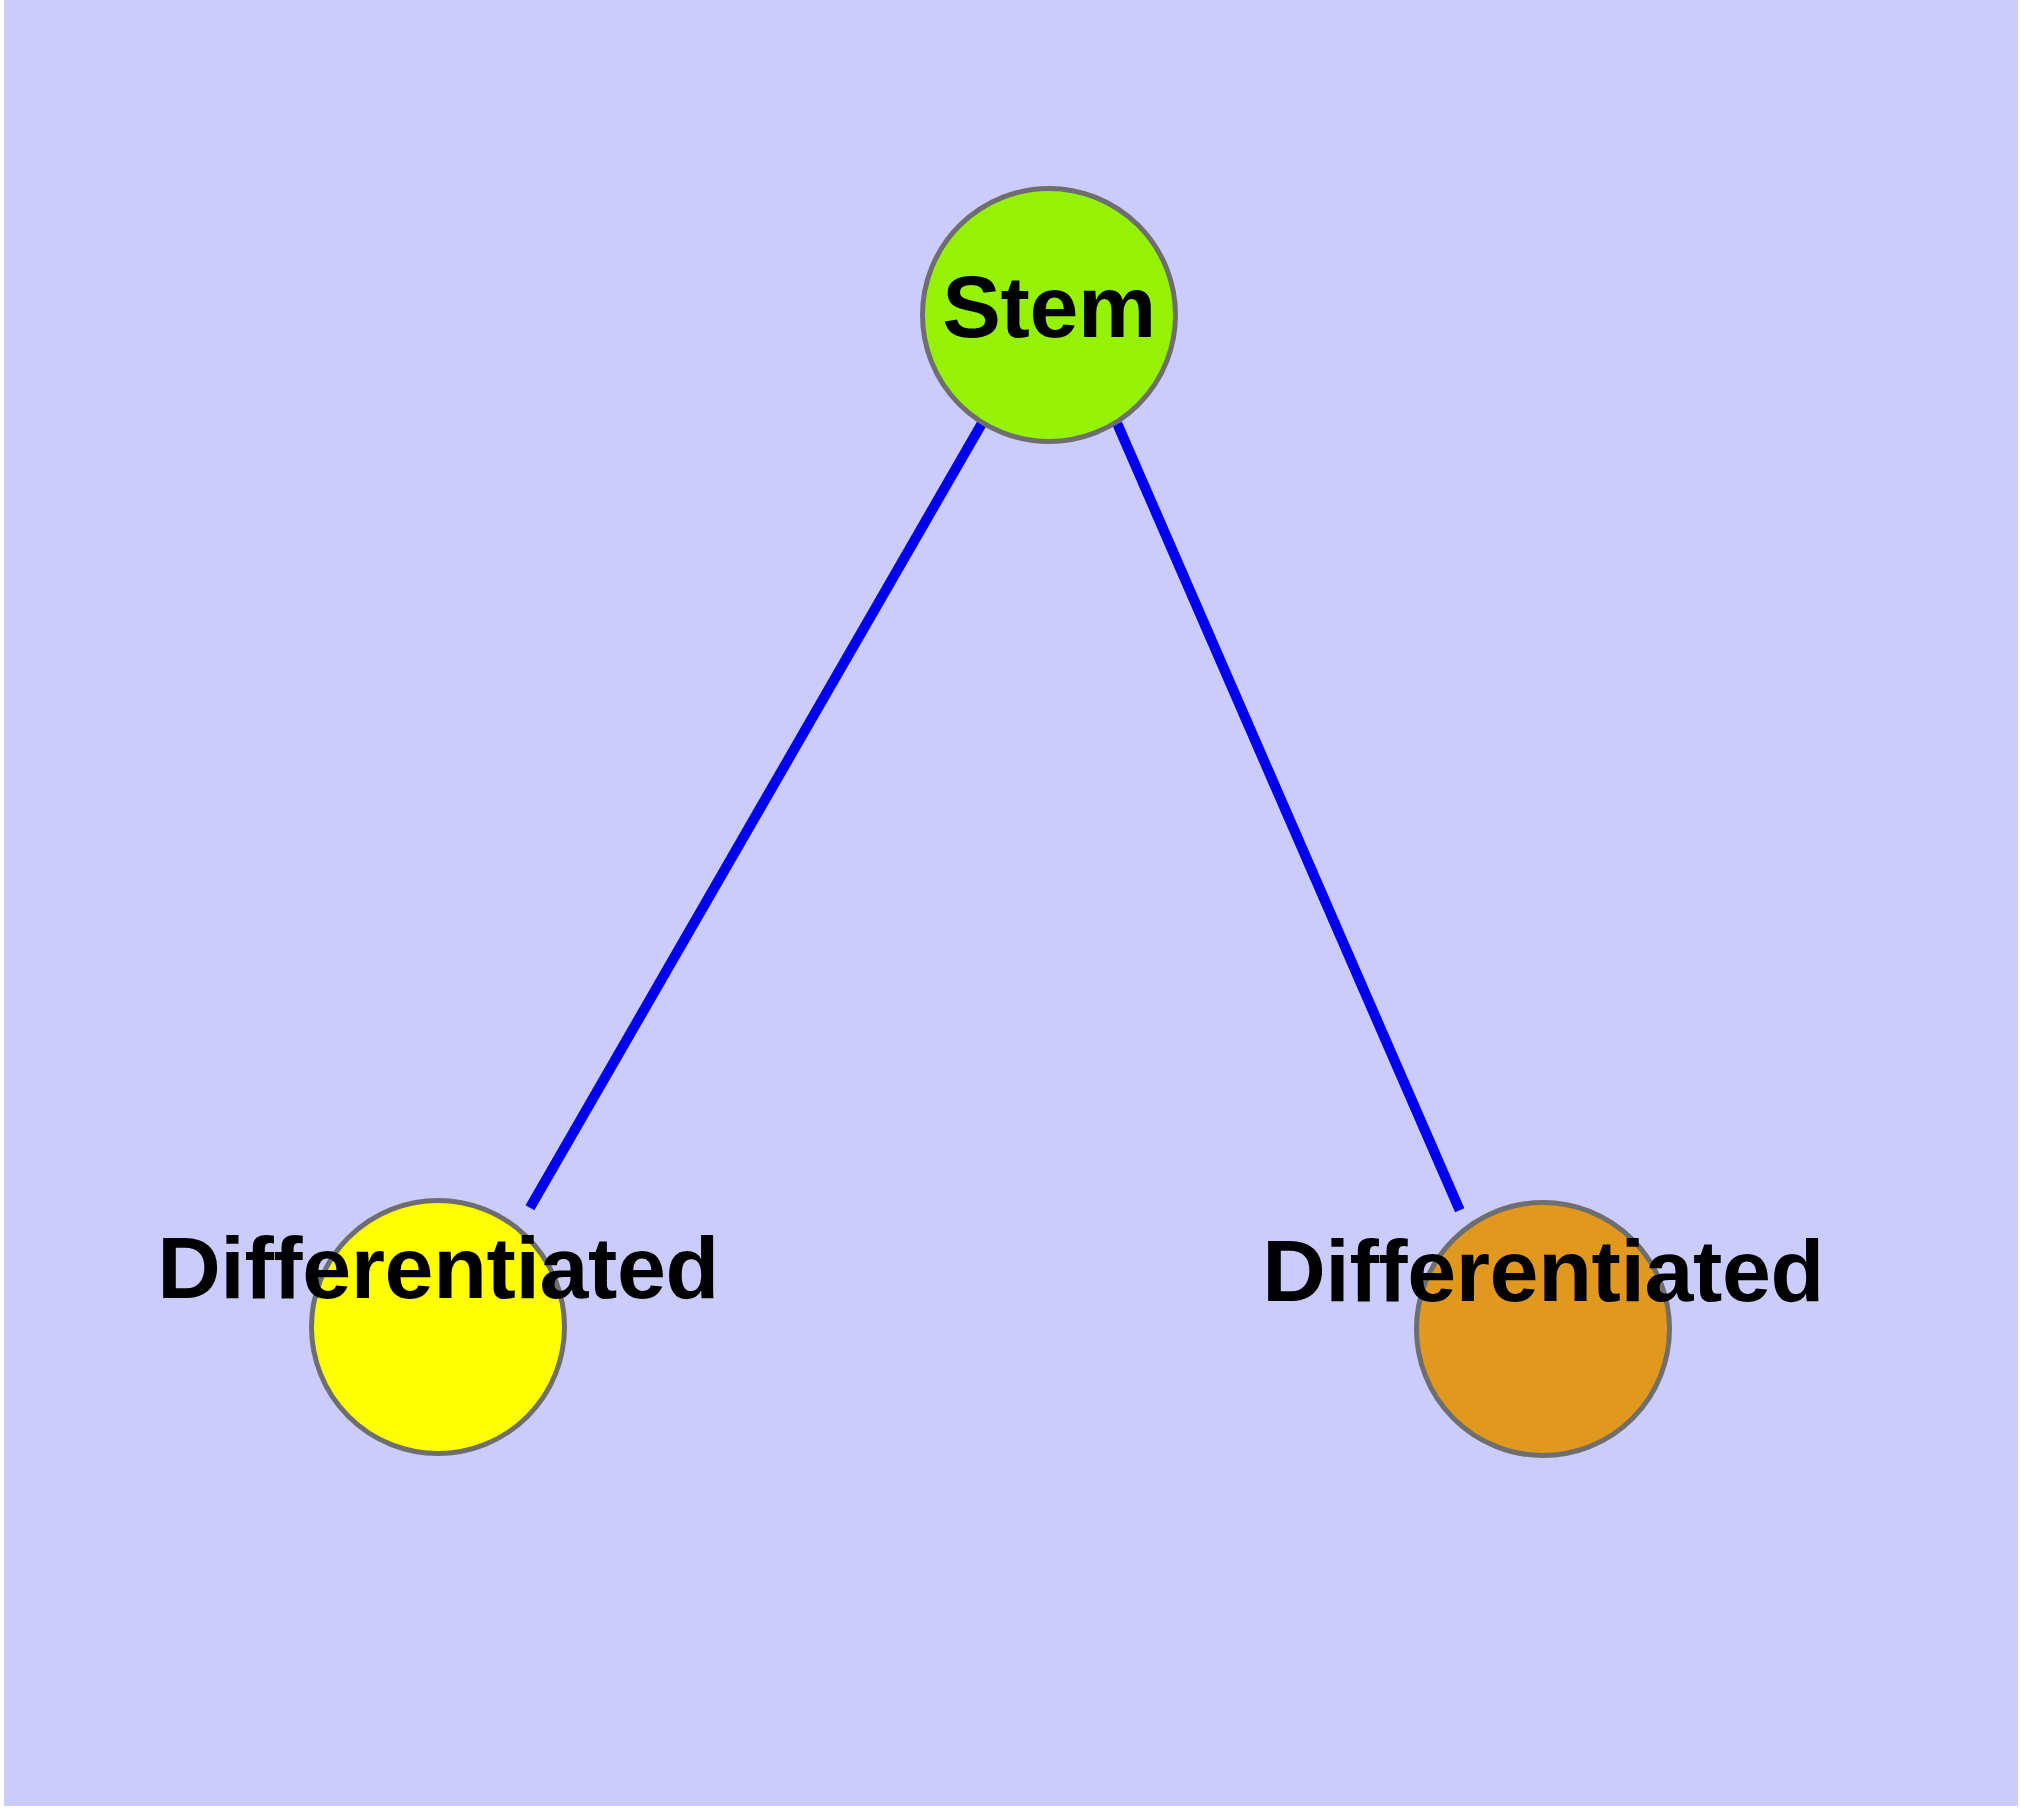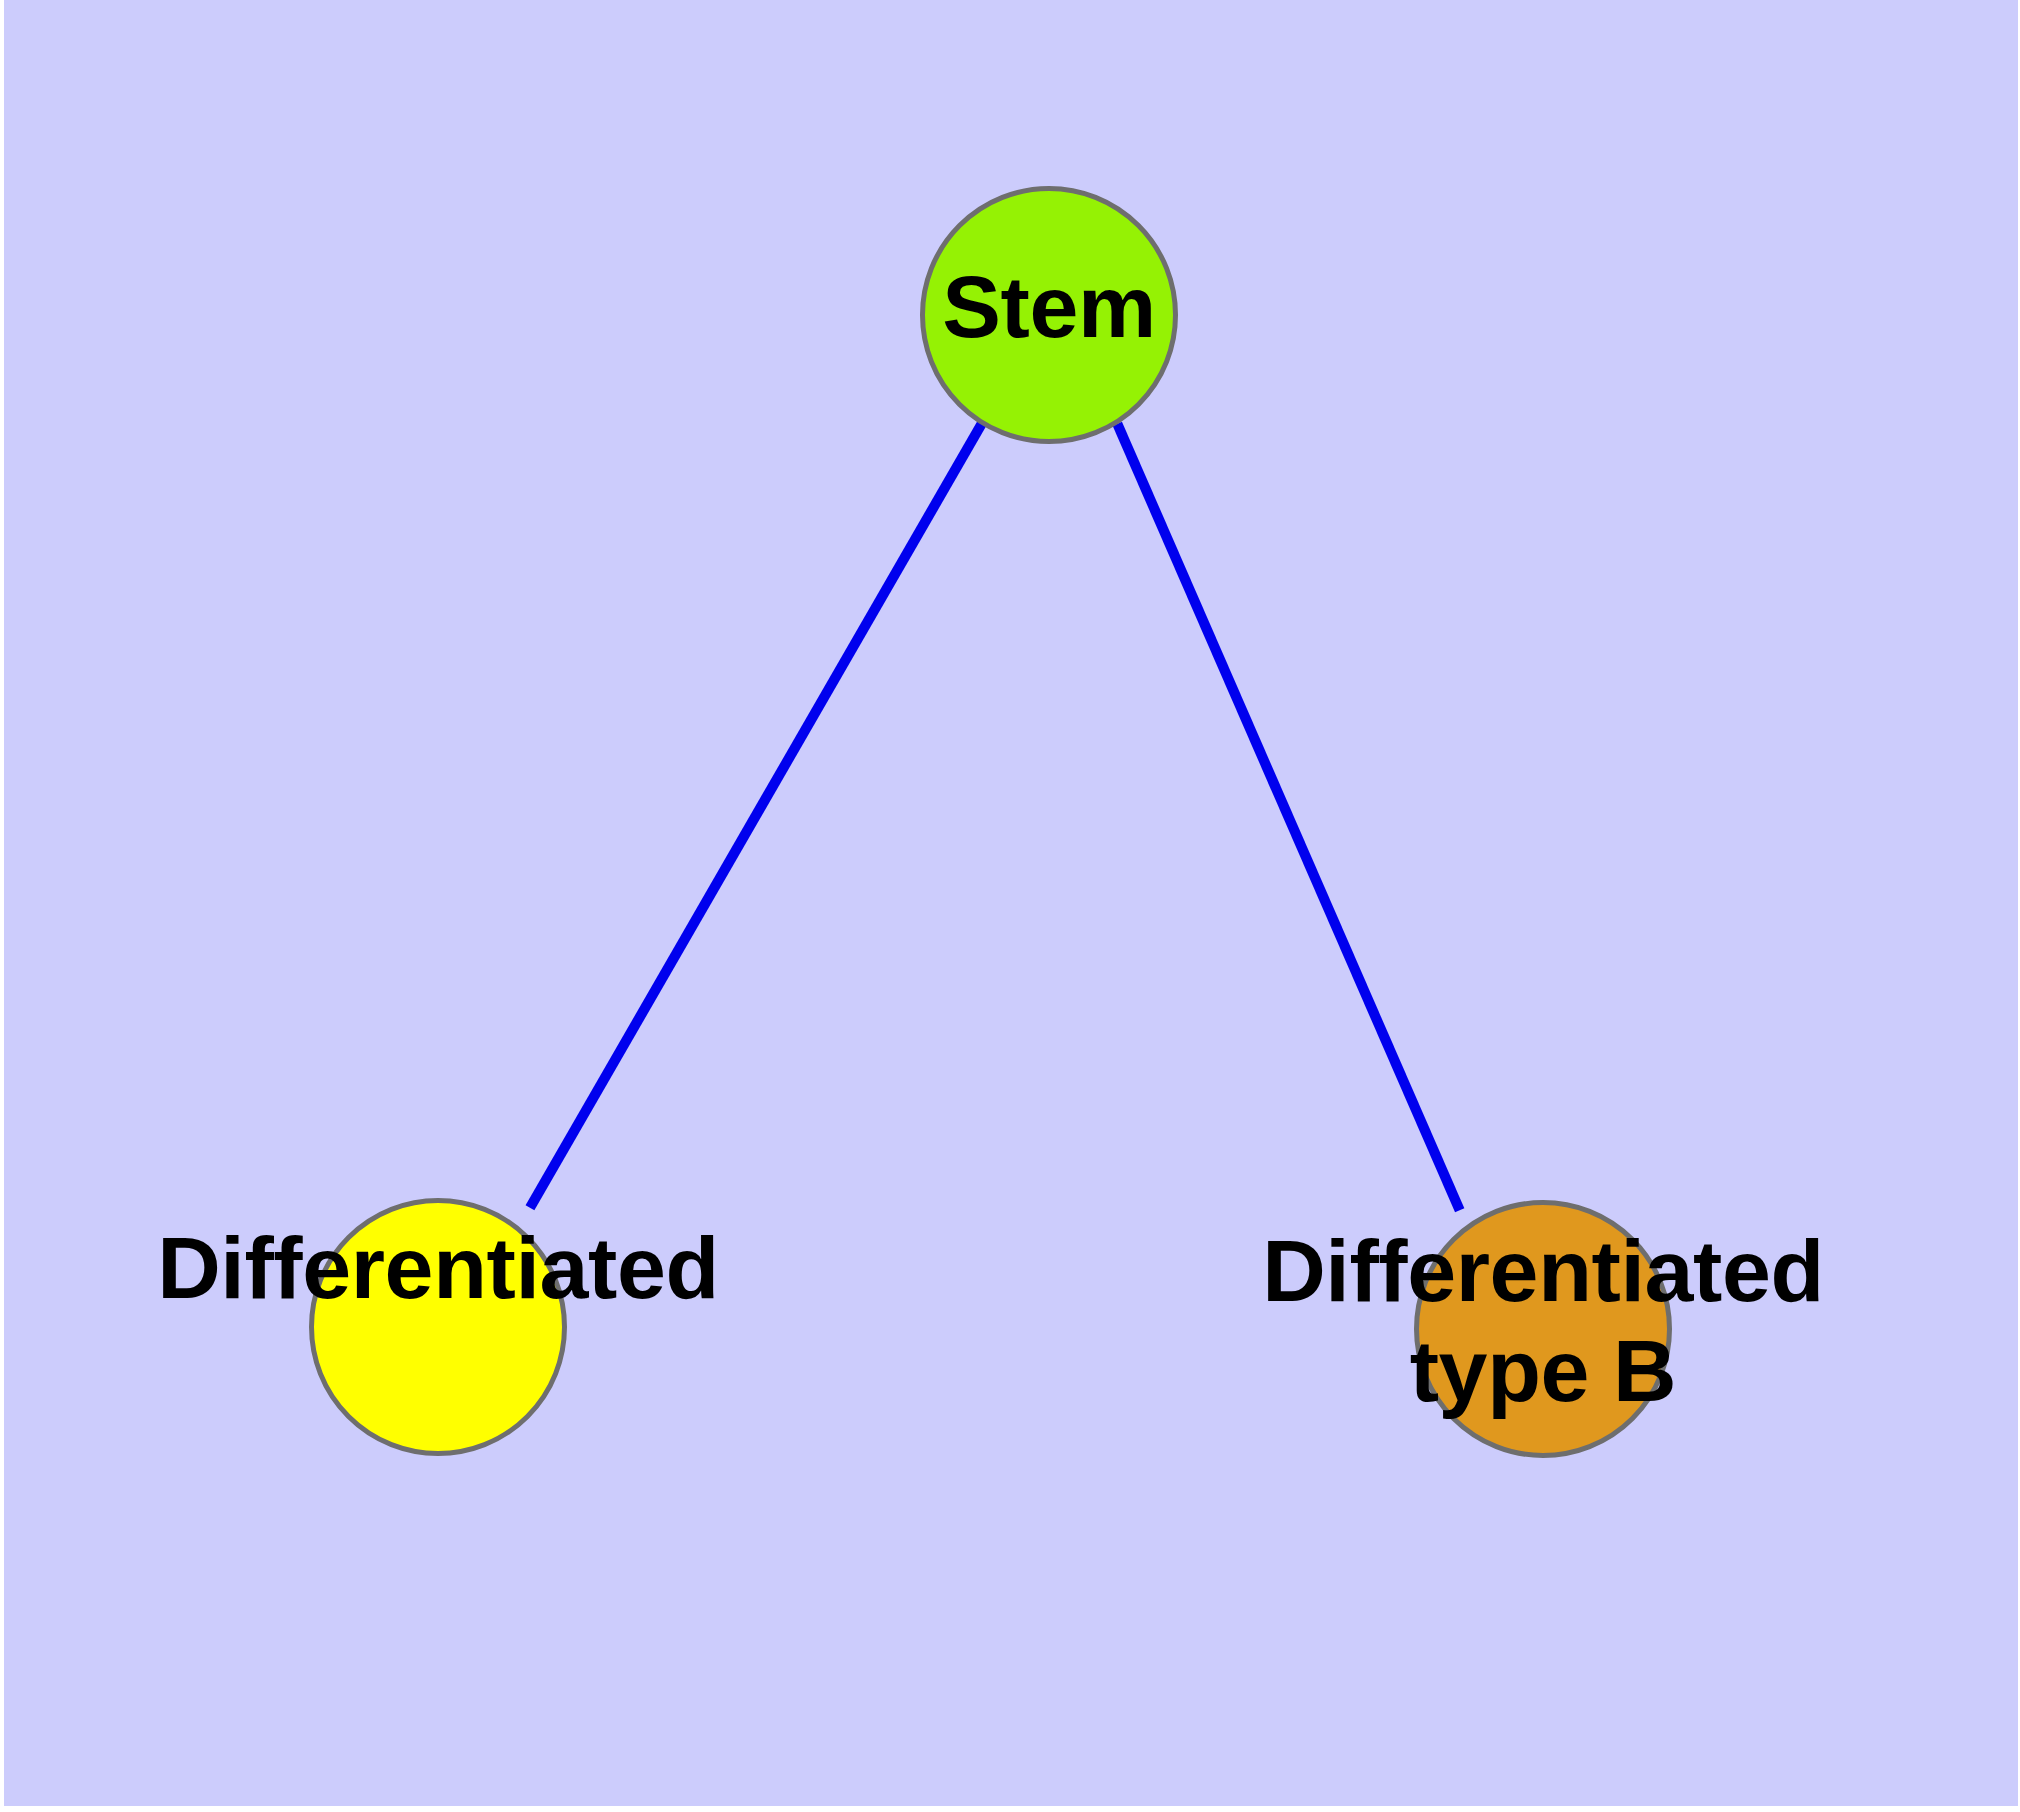--- a/index.html
+++ b/index.html
@@ -112,17 +112,16 @@
   <div class="node-label" id="label-stem" style="left: 710px; top: 257px; width: 678px; color: rgb(0, 0, 0);">
     <div>Stem</div>
   </div>
 
   <div class="node-label" id="label-diff-a" style="left: 99px; top: 1218px; width: 678px; color: rgb(0, 0, 0);">
     <div>Differentiated</div>
   </div>
 
   <div class="node-label" id="label-diff-b" style="left: 1204px; top: 1221px; width: 678px; color: rgb(0, 0, 0);">
     <div>Differentiated</div>
-    <div>type B</div>
   </div>
 
 </div>
 
 
 </body></html>

